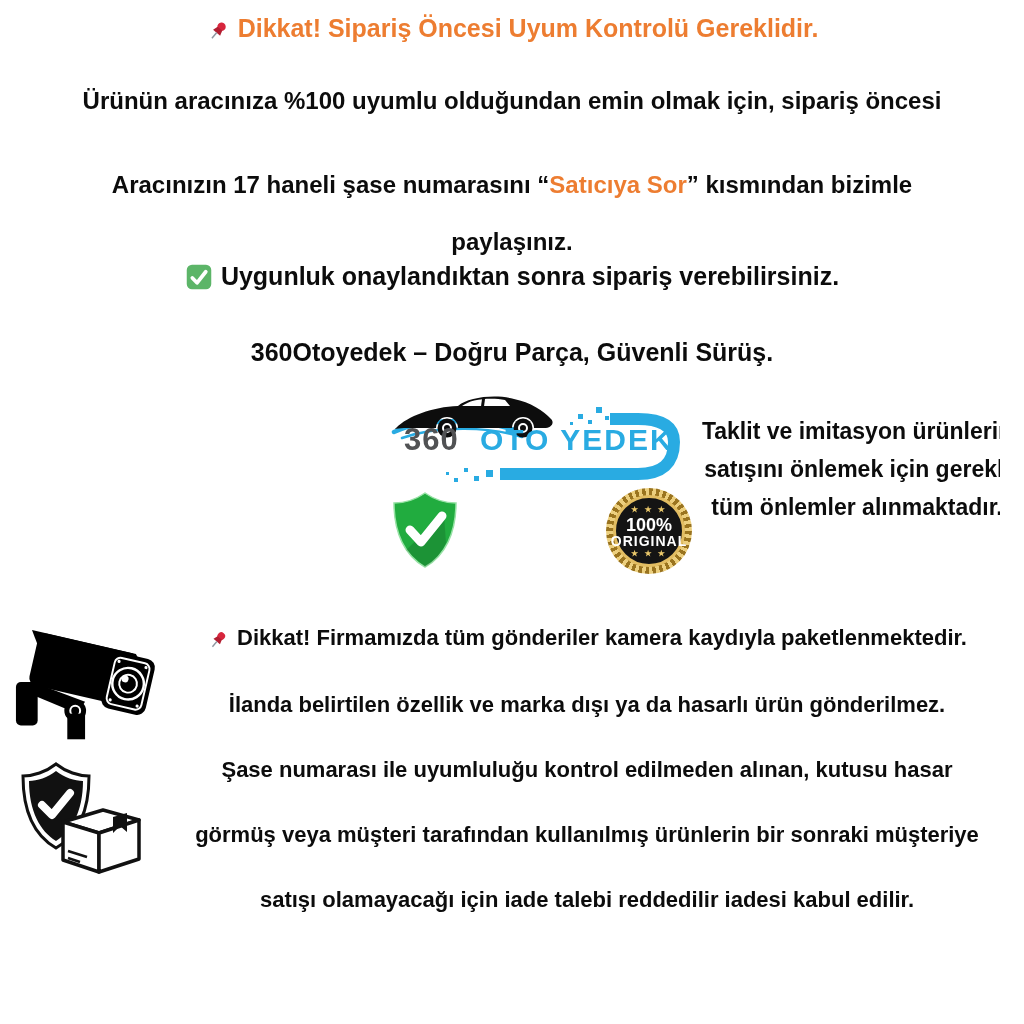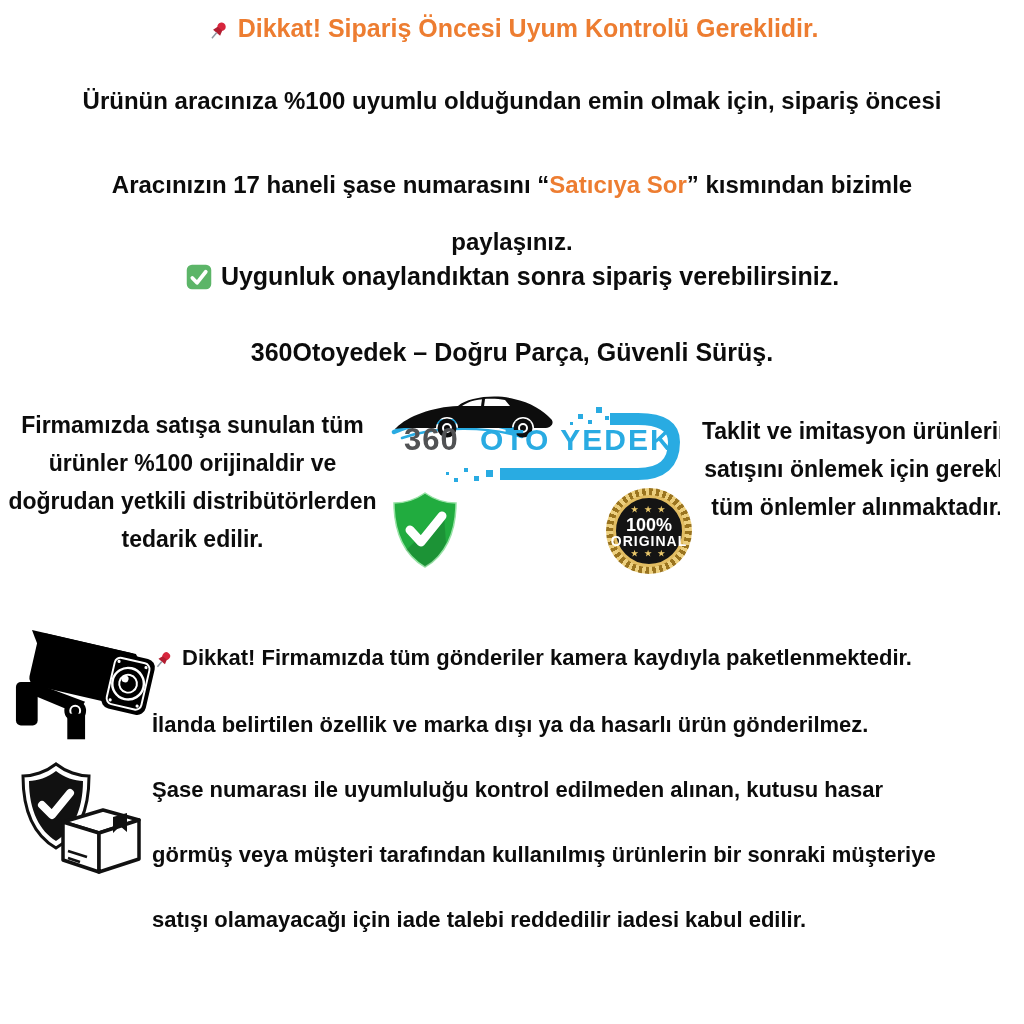--- a/index.html
+++ b/index.html
@@ -24,21 +24,21 @@
   .logo-name{position:absolute;left:92px;top:31px;font-size:30px;color:#29ABE2;letter-spacing:2px;}
   .gshield{position:absolute;left:390px;top:490px;}
   .badge{position:absolute;left:606px;top:488px;width:86px;height:86px;border-radius:50%;
     background:repeating-conic-gradient(#9a741f 0deg 5deg,#eccf7e 5deg 10deg);}
   .badge-inner{position:absolute;left:7px;top:7px;width:72px;height:72px;border-radius:50%;
     background:#141414;border:3px solid #e2bd62;box-sizing:border-box;
     display:flex;flex-direction:column;align-items:center;justify-content:center;}
   .badge-stars{font-size:8px;color:#e9c76a;letter-spacing:2px;line-height:9px;}
   .badge-percent{font-size:18px;color:#fff;line-height:19px;margin-top:2px;}
   .badge-label{font-size:14px;color:#fff;letter-spacing:1px;line-height:12px;margin-bottom:2px;}
-  .bline{position:absolute;left:152px;width:870px;text-align:left;font-size:22px;white-space:nowrap;margin-top:20px;}
+  .bline{position:absolute;left:152px;width:870px;text-align:center;font-size:22px;white-space:nowrap;}
   .b1{top:625px;}.b2{top:692px;}.b3{top:757px;}.b4{top:822px;}.b5{top:887px;}
   .camera-icon{position:absolute;left:12px;top:618px;}
   .shieldbox-icon{position:absolute;left:10px;top:760px;}
 </style>
 </head>
 <body>
 
 <div class="canvas">
 
   <div class="cline headline">
@@ -61,21 +61,20 @@
     <span class="icon-inline">
       <svg width="28" height="28" viewBox="0 0 24 24">
         <rect x="1.5" y="1.5" width="21" height="21" rx="4.5" fill="#5cb568"></rect>
         <path d="M6.3 12.8 l4 4.2 L17.8 7.5" fill="none" stroke="#fff" stroke-width="3.2" stroke-linecap="round" stroke-linejoin="round"></path>
       </svg>
     </span><span>Uygunluk onaylandıktan sonra sipariş verebilirsiniz.</span>
   </div>
 
   <div class="cline brand">360Otoyedek – Doğru Parça, Güvenli Sürüş.</div>
 
-  <div class="sideblock leftblock">Firmamızda satışa sunulan tüm ürünler %100 orijinaldir ve doğrudan yetkili distribütörlerden tedarik edilir.</div>
 
   <div class="sideblock rightblock">Taklit ve imitasyon ürünlerin satışını önlemek için gerekli tüm önlemler alınmaktadır.</div>
 
   <div class="logo">
     <svg width="302" height="100" viewBox="0 0 302 100">
 
       <path d="M6 40 C40 25 92 27 130 39" fill="none" stroke="#29ABE2" stroke-width="4.5" stroke-linecap="round"></path>
       <path d="M14 46 C52 33 102 35 134 45" fill="none" stroke="#29ABE2" stroke-width="2.5" stroke-linecap="round"></path>
 
       <path d="M8 36 C20 24 44 15 70 14 C80 5 108 2 126 7 C142 10 156 19 163 27 C167 31 163 36 156 36 L146 36 A11 11 0 1 0 124 36 L70 36 A11 11 0 1 0 48 36 L16 36 C10 36 5 38 8 36 Z" fill="#0d0d0d"></path>

